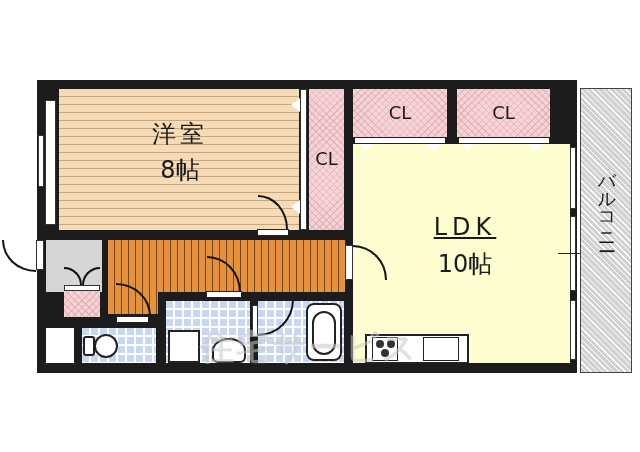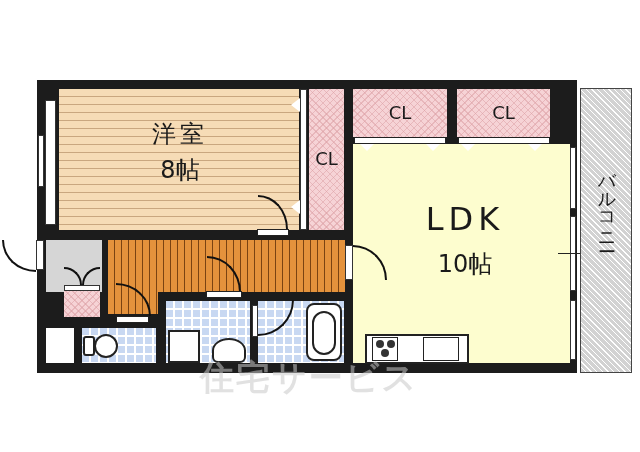--- a/index.html
+++ b/index.html
@@ -57,21 +57,21 @@
 <div class="abs cl" style="left:457px;top:89px;width:93px;height:48px;"></div>
 <div class="lbl" style="left:457px;top:104px;width:93px;font-size:18px;">CL</div>
 <div class="abs sill" style="left:354px;top:137px;width:92px;height:7px;"></div>
 <div class="abs sill" style="left:458px;top:137px;width:92px;height:7px;"></div>
 
 <div class="abs ldk" style="left:353px;top:144px;width:217px;height:219px;"></div>
 <div class="abs tri-down" style="left:360px;top:144px;"></div>
 <div class="abs tri-down" style="left:426px;top:144px;"></div>
 <div class="abs tri-down" style="left:461px;top:144px;"></div>
 <div class="abs tri-down" style="left:528px;top:144px;"></div>
-<div class="lbl" style="left:420px;top:203px;width:90px;font-size:32px;letter-spacing:5px;">LDK</div>
+<div class="lbl" style="left:420px;top:215px;width:90px;font-size:24px;letter-spacing:5px;text-decoration:underline;">LDK</div>
 <div class="lbl" style="left:420px;top:252px;width:90px;font-size:24px;">10帖</div>
 
 <div class="abs white" style="left:345px;top:245px;width:8px;height:35px;border:1px solid #333;"></div>
 <div class="abs" style="left:353px;top:245px;width:34px;height:35px;border:2px solid #111;border-left:none;border-bottom:none;border-radius:0 100% 0 0;"></div>
 
 <div class="abs fixture" style="left:365px;top:334px;width:104px;height:30px;"></div>
 <div class="abs fixture" style="left:372px;top:337px;width:26px;height:24px;border-width:1px;"></div>
 <div class="abs" style="left:376px;top:340px;width:8px;height:8px;border-radius:50%;background:#333;"></div>
 <div class="abs" style="left:387px;top:340px;width:8px;height:8px;border-radius:50%;background:#333;"></div>
 <div class="abs" style="left:381px;top:349px;width:8px;height:8px;border-radius:50%;background:#333;"></div>
@@ -110,13 +110,13 @@
 <div class="abs tile" style="left:166px;top:301px;width:84px;height:62px;"></div>
 <div class="abs fixture" style="left:168px;top:330px;width:32px;height:33px;"></div>
 <div class="abs fixture" style="left:212px;top:338px;width:34px;height:25px;border-radius:50% 50% 6px 6px;"></div>
 
 <div class="abs tile" style="left:258px;top:301px;width:86px;height:62px;"></div>
 <div class="abs white" style="left:252px;top:305px;width:6px;height:32px;border:1px solid #333;"></div>
 <div class="abs" style="left:258px;top:300px;width:36px;height:36px;border:2px solid #111;border-left:none;border-top:none;border-radius:0 0 100% 0;"></div>
 <div class="abs fixture" style="left:306px;top:303px;width:36px;height:58px;border-radius:8px;"></div>
 <div class="abs" style="left:312px;top:311px;width:24px;height:44px;border:2px solid #222;border-radius:12px;background:#fff;"></div>
 
-<div class="wm" style="left:200px;top:325px;font-size:34px;margin-top:30px;">住宅サービス</div>
+<div class="wm" style="left:200px;top:325px;font-size:34px;">住宅サービス</div>
 
 </body></html>

